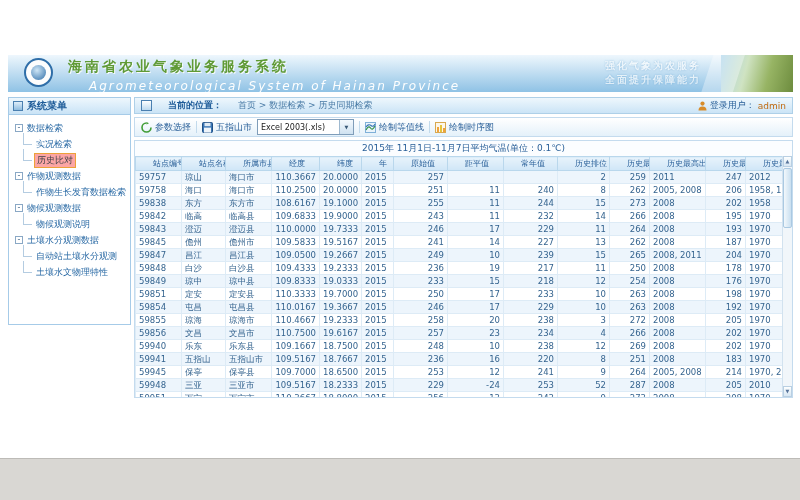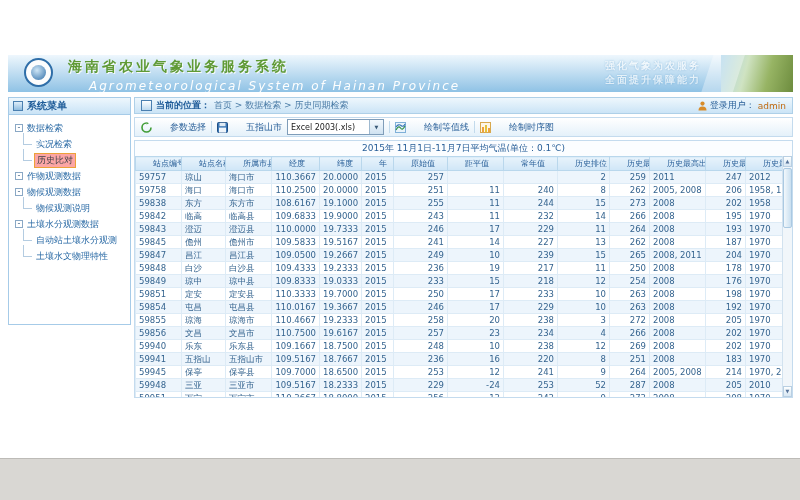--- a/index.html
+++ b/index.html
@@ -50,35 +50,35 @@
        font-size:8px;line-height:6px;text-align:center;color:#4a6a8a;flex:none;}
   .tree-child{display:flex;align-items:center;height:16px;padding-left:23px;position:relative;cursor:pointer;}
   .tree-child::before{content:"";position:absolute;left:12px;top:-3px;height:11px;width:8px;
        border-left:1px solid #b4cce1;border-bottom:1px solid #b4cce1;}
   .tree-child .lbl{padding:0 2px;white-space:nowrap;}
   .tree-child.active .lbl{background:#fca5a5;border:1px solid #eca139;color:#3c3f45;}
 
   .content{flex:1;display:flex;flex-direction:column;background:#fff;min-width:0;}
 
   
-  .crumb-bar{height:17px;display:flex;align-items:center;gap:4px;padding:0 6px;
+  .crumb-bar{height:17px;display:flex;align-items:center;gap:16px;padding:0 6px;
        background:linear-gradient(#eef7fd,#cbe4f6);border:1px solid #aed0e8;box-sizing:border-box;
        font-size:9px;color:#2a6099;}
   .doc-icon{width:9px;height:9px;border:1px solid #4a7fb0;background:linear-gradient(#ffffff,#bcd9ef);flex:none;}
   .crumb-label{font-weight:bold;color:#1f5c99;white-space:nowrap;}
   .crumb-path{color:#4a7ba6;white-space:nowrap;}
   .flex-sp{flex:1;}
   .user-wrap{display:flex;align-items:center;gap:3px;white-space:nowrap;}
   .user-name{color:#c06a10;}
 
   
   .toolbar{height:20px;margin-top:3px;display:flex;align-items:center;gap:5px;padding:0 6px;
        background:linear-gradient(#ffffff,#e4f1fa);border:1px solid #c4dbee;box-sizing:border-box;
        font-size:9px;color:#2a6099;}
-  .tb-item{display:flex;align-items:center;gap:18px;cursor:pointer;white-space:nowrap;}
+  .tb-item{display:flex;align-items:center;gap:3px;cursor:pointer;white-space:nowrap;}
   .tb-sep{width:1px;height:12px;background:#c2daec;}
   .fake-select{display:flex;align-items:center;justify-content:space-between;width:92px;height:14px;
        border:1px solid #7f9db9;background:#fff;font-size:8px;color:#222;padding-left:3px;cursor:pointer;}
   .caret{width:13px;height:100%;background:linear-gradient(#f4f9fd,#cfe2f1);border-left:1px solid #9fb9d0;
        display:flex;align-items:center;justify-content:center;font-size:5px;color:#3b5a78;}
 
   
   .table-area{margin-top:3px;height:258px;border:1px solid #c4dbee;position:relative;
        background:#fff;box-sizing:border-box;overflow:hidden;}
   .table-title{height:15px;line-height:15px;text-align:center;font-size:9px;color:#2a6099;background:#fbfdff;}
@@ -129,20 +129,23 @@
             </div>
             <div class="tree-child">
               <span class="lbl">实况检索</span>
             </div>
             <div class="tree-child active">
               <span class="lbl">历史比对</span>
             </div>
             <div class="tree-group">
               <span class="box-icon">-</span>
               <span>作物观测数据</span>
+            </div>
+            <div class="tree-child">
+              <span class="lbl">作物生长发育数据检索</span>
             </div>
             <div class="tree-group">
               <span class="box-icon">-</span>
               <span>物候观测数据</span>
             </div>
             <div class="tree-child">
               <span class="lbl">物候观测说明</span>
             </div>
             <div class="tree-group">
               <span class="box-icon">-</span>

